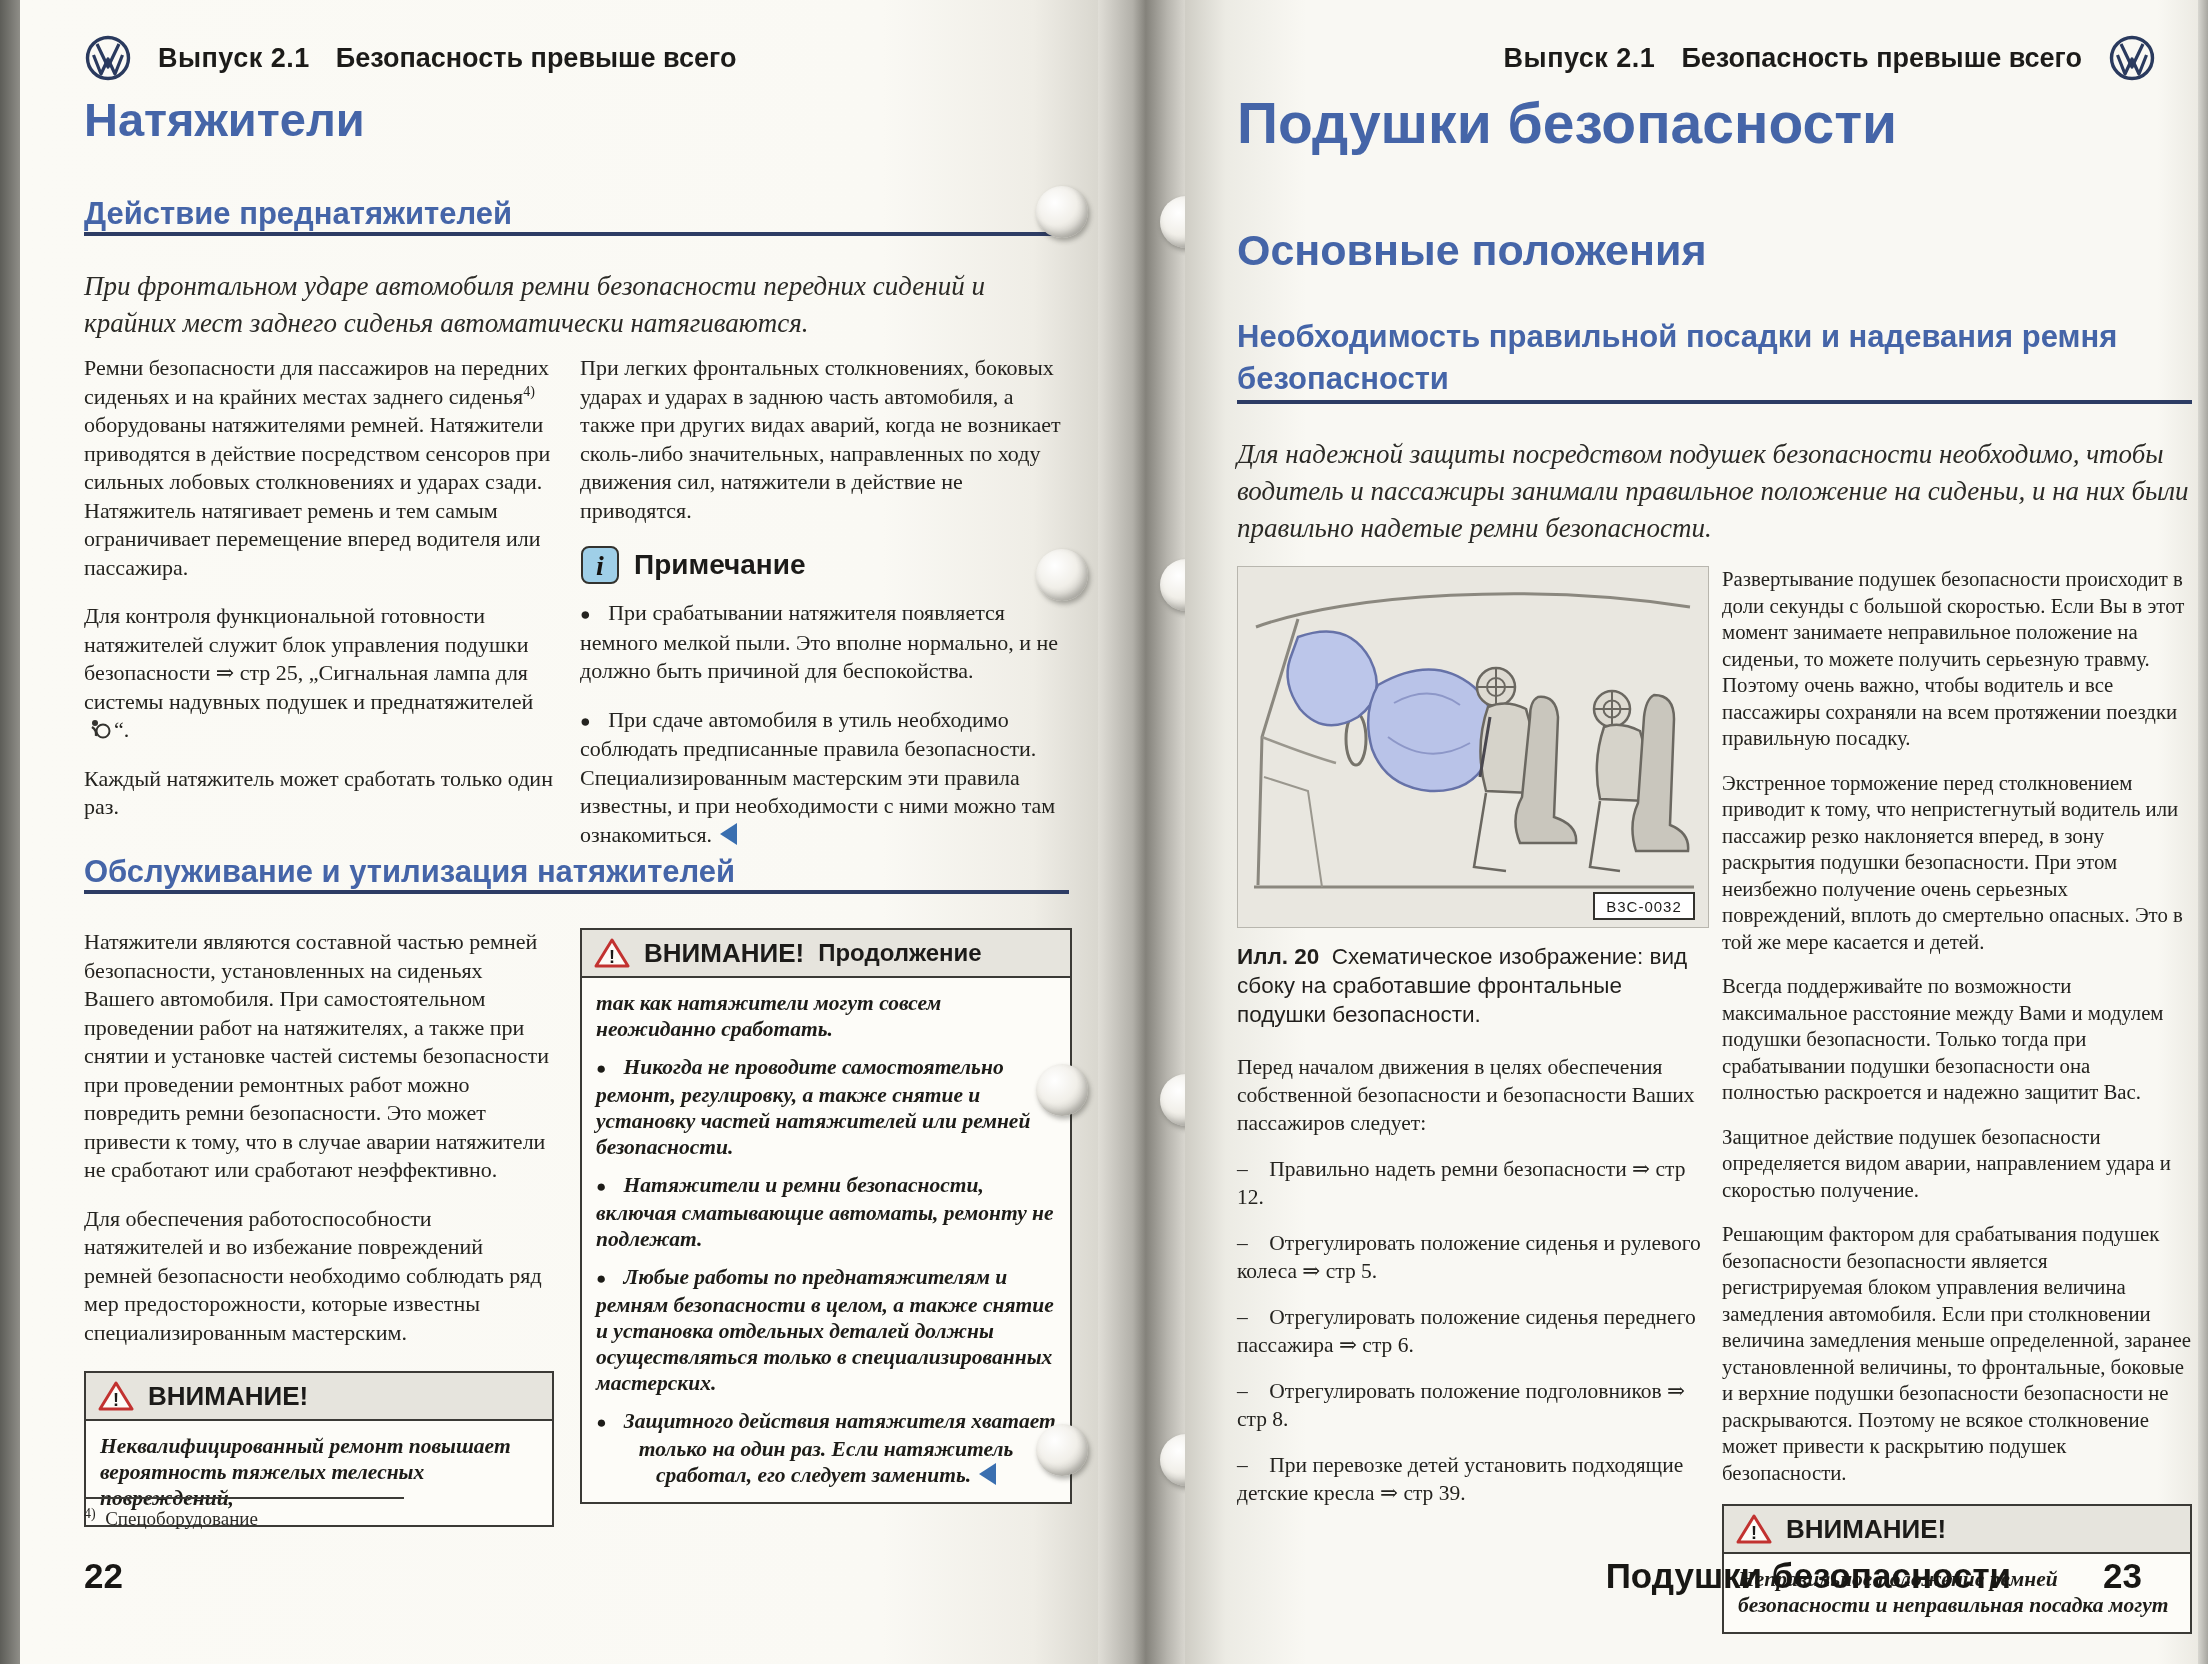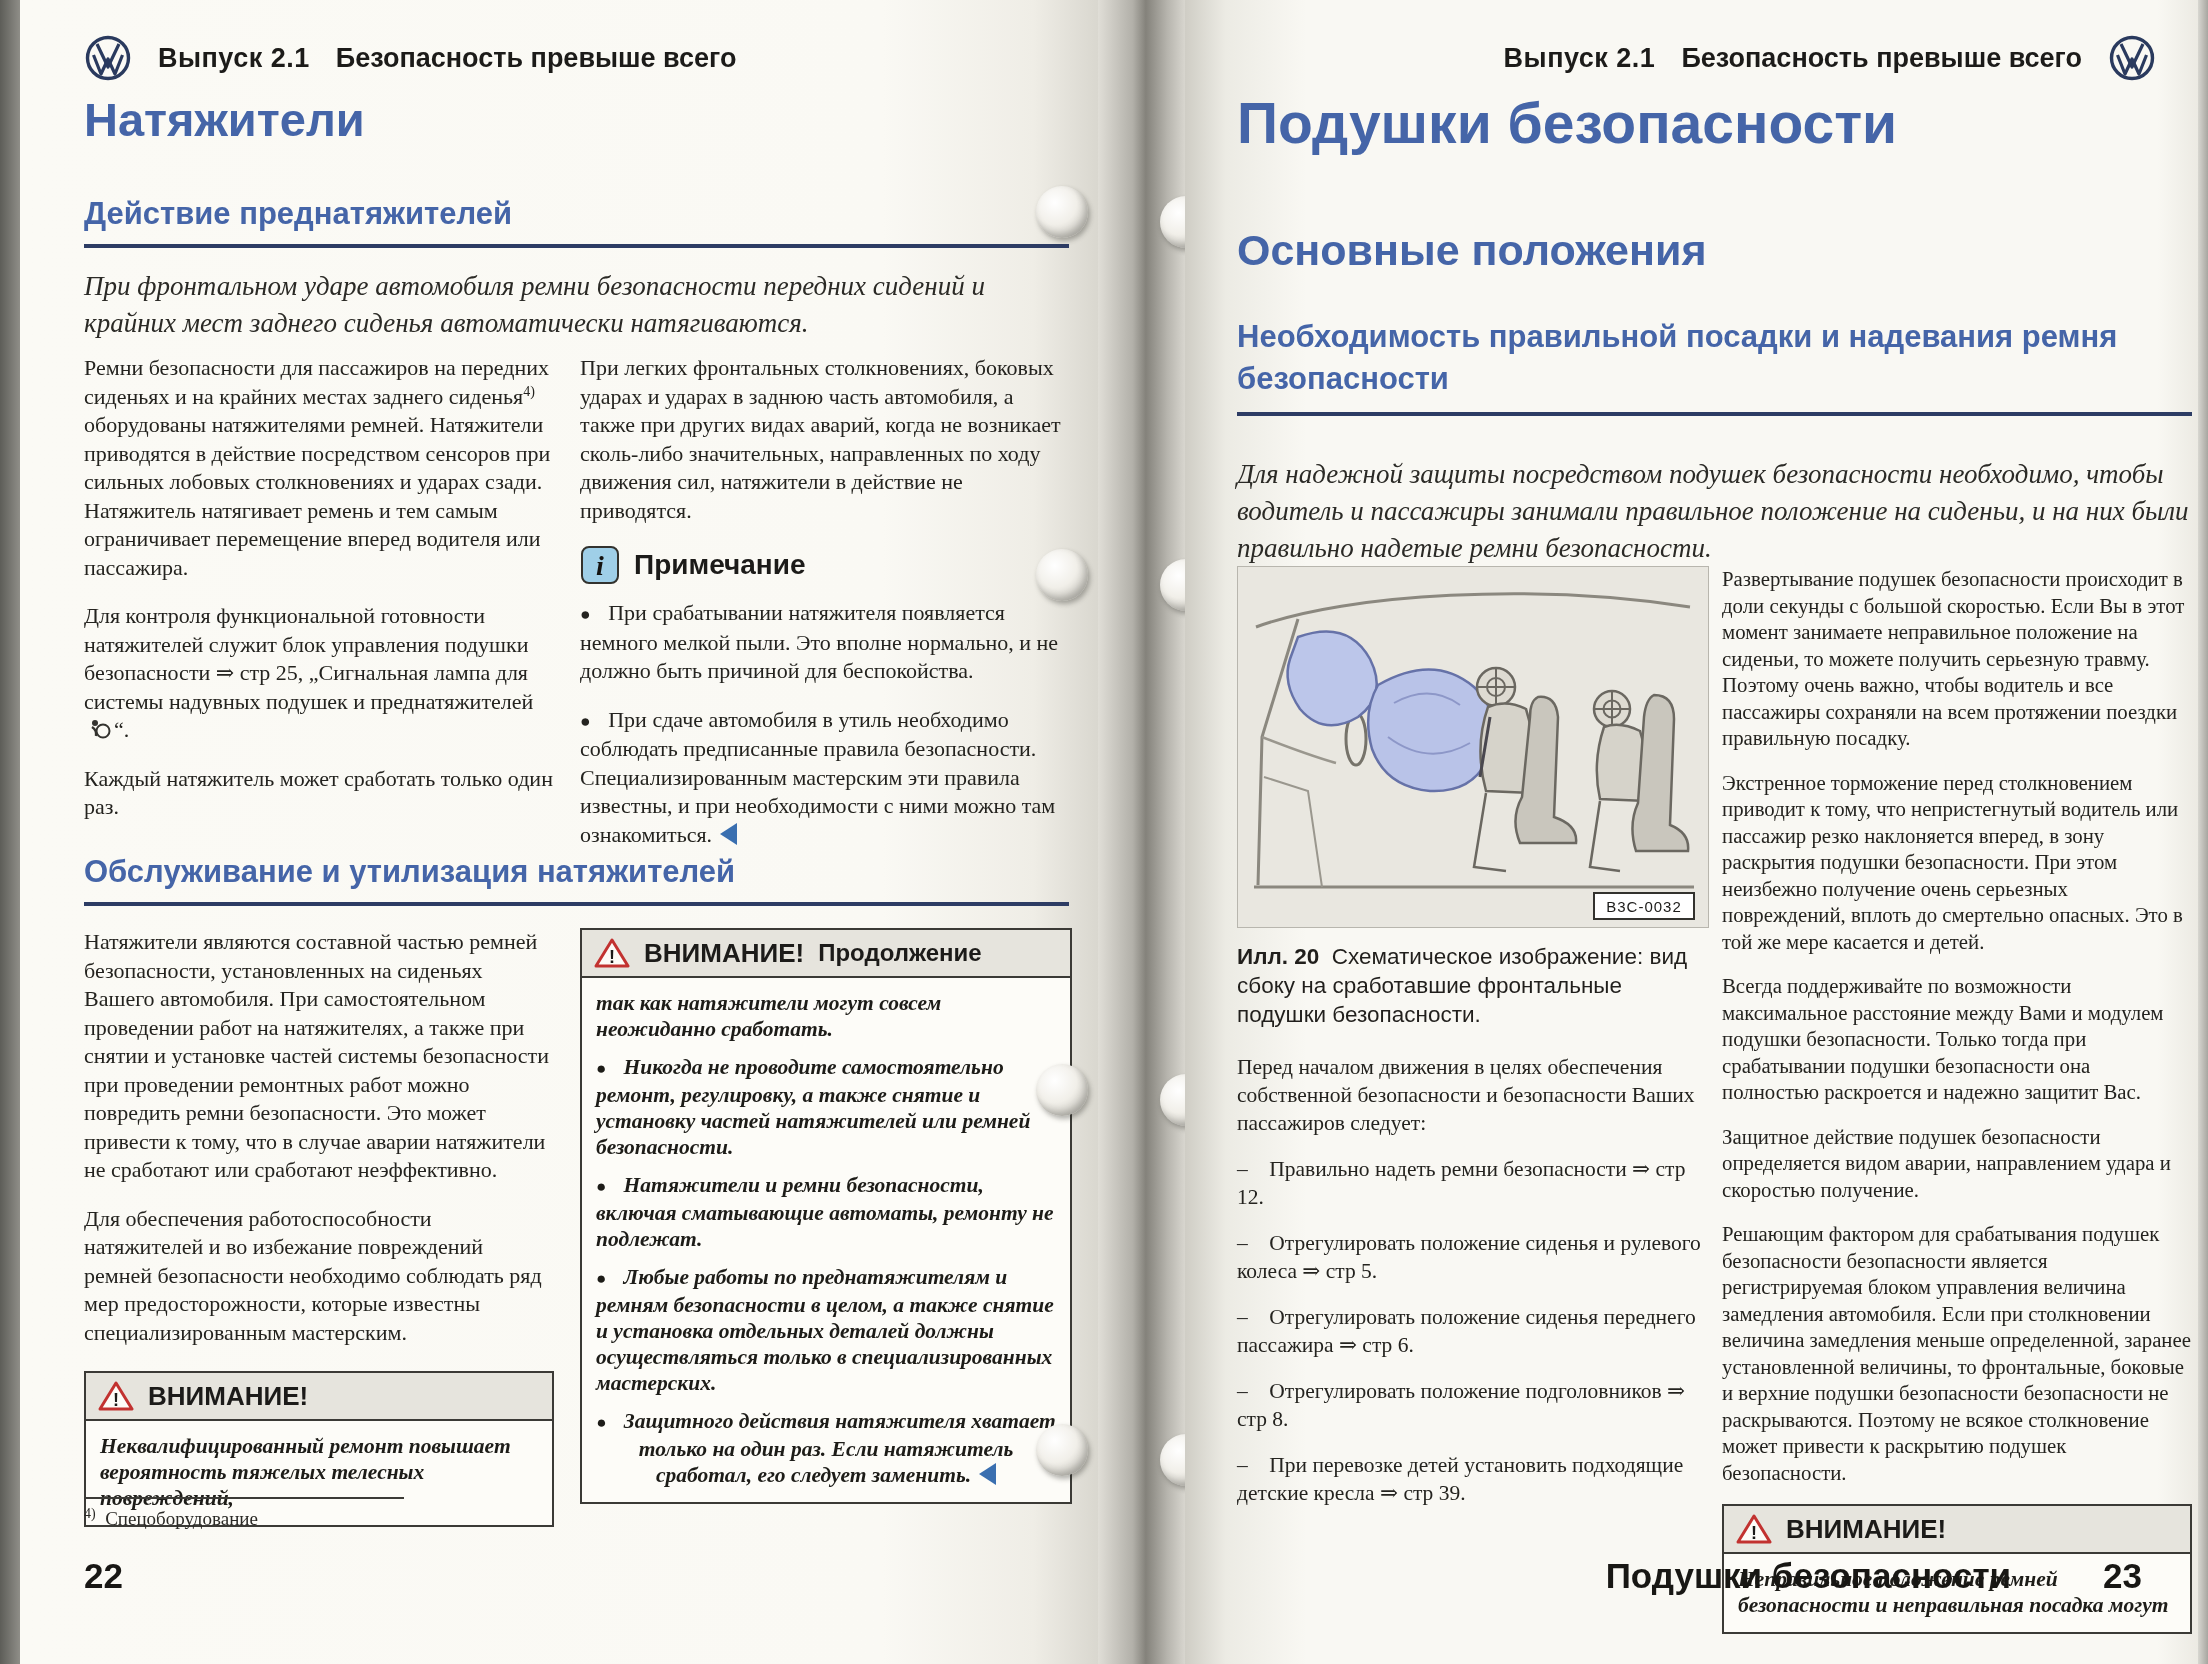--- a/index.html
+++ b/index.html
@@ -25,21 +25,21 @@
   .hole{position:absolute;width:52px;height:52px;border-radius:50%;
     background:radial-gradient(circle at 36% 32%,#ffffff 0%,#f1efe9 45%,#cfcdc6 75%,#b4b2ab 100%);
     box-shadow:2px 3px 5px rgba(40,40,35,.35), inset -3px -4px 6px rgba(60,60,55,.25);}
   
   .hdr{position:absolute;top:34px;display:flex;align-items:center;gap:26px;
     font-family:"Liberation Sans",sans-serif;font-weight:bold;font-size:27px;color:#1c1b19;}
   .hdr .ed{letter-spacing:.5px;}
   
   .h1{position:absolute;font-family:"Liberation Sans",sans-serif;font-weight:bold;color:#4565a8;}
   .h2{position:absolute;font-family:"Liberation Sans",sans-serif;font-weight:bold;color:#4565a8;
-    font-size:31px;border-bottom:4px solid #2d3c64;padding-bottom:12px;}
+    font-size:31px;border-bottom:4px solid #2d3c64;padding-bottom:0;}
   .intro{position:absolute;font-style:italic;font-size:27px;line-height:37px;color:#2b2a26;}
   .col{position:absolute;}
   .col p{margin:0 0 20px 0;}
   .lp-body{font-size:22px;line-height:28.5px;}
   sup{font-size:14px;vertical-align:super;line-height:0;}
   
   .note-head{display:flex;align-items:center;gap:14px;margin:10px 0 14px 0;}
   .note-title{font-family:"Liberation Sans",sans-serif;font-weight:bold;font-size:28px;color:#1c1b19;}
   .bullet::before{content:"●\2002\2002";font-size:.8em;}
   
@@ -195,21 +195,21 @@
         <path d="M9.5 21 L17 40 L24 25 L31 40 L38.5 21" fill="none" stroke="#2a3a5e" stroke-width="3.2" stroke-linejoin="round"></path>
       </svg>
     </div>
 
     <div class="h1" style="left:52px;top:90px;font-size:57px;">Подушки безопасности</div>
 
     <div class="h1" style="left:52px;top:226px;font-size:43px;">Основные положения</div>
 
     <div class="h2" style="left:52px;top:316px;width:955px;line-height:42px;">Необходимость правильной посадки и надевания ремня безопасности</div>
 
-    <div class="intro" style="left:52px;top:456px;width:955px;">Для надежной защиты посредством подушек безопасности необходимо, чтобы водитель и пассажиры занимали правильное положение на сиденьи, и на них были правильно надетые ремни безопасности.</div>
+    <div class="intro" style="left:52px;top:436px;width:955px;">Для надежной защиты посредством подушек безопасности необходимо, чтобы водитель и пассажиры занимали правильное положение на сиденьи, и на них были правильно надетые ремни безопасности.</div>
 
     <div class="col rp-colL" style="left:52px;top:566px;width:470px;">
       <div class="figure">
         <svg width="468" height="358" viewBox="0 0 468 358">
           <rect x="0" y="0" width="468" height="358" fill="#e9e7e0"></rect>
 
           <path d="M18 60 C 110 26, 300 16, 452 40" fill="none" stroke="#8b887f" stroke-width="3"></path>
           <path d="M60 52 L24 170 L20 318" fill="none" stroke="#8b887f" stroke-width="3"></path>
           <line x1="16" y1="320" x2="456" y2="320" stroke="#8b887f" stroke-width="3"></line>
           <path d="M24 170 Q 70 188 98 196" fill="none" stroke="#9a978e" stroke-width="2.5"></path>

